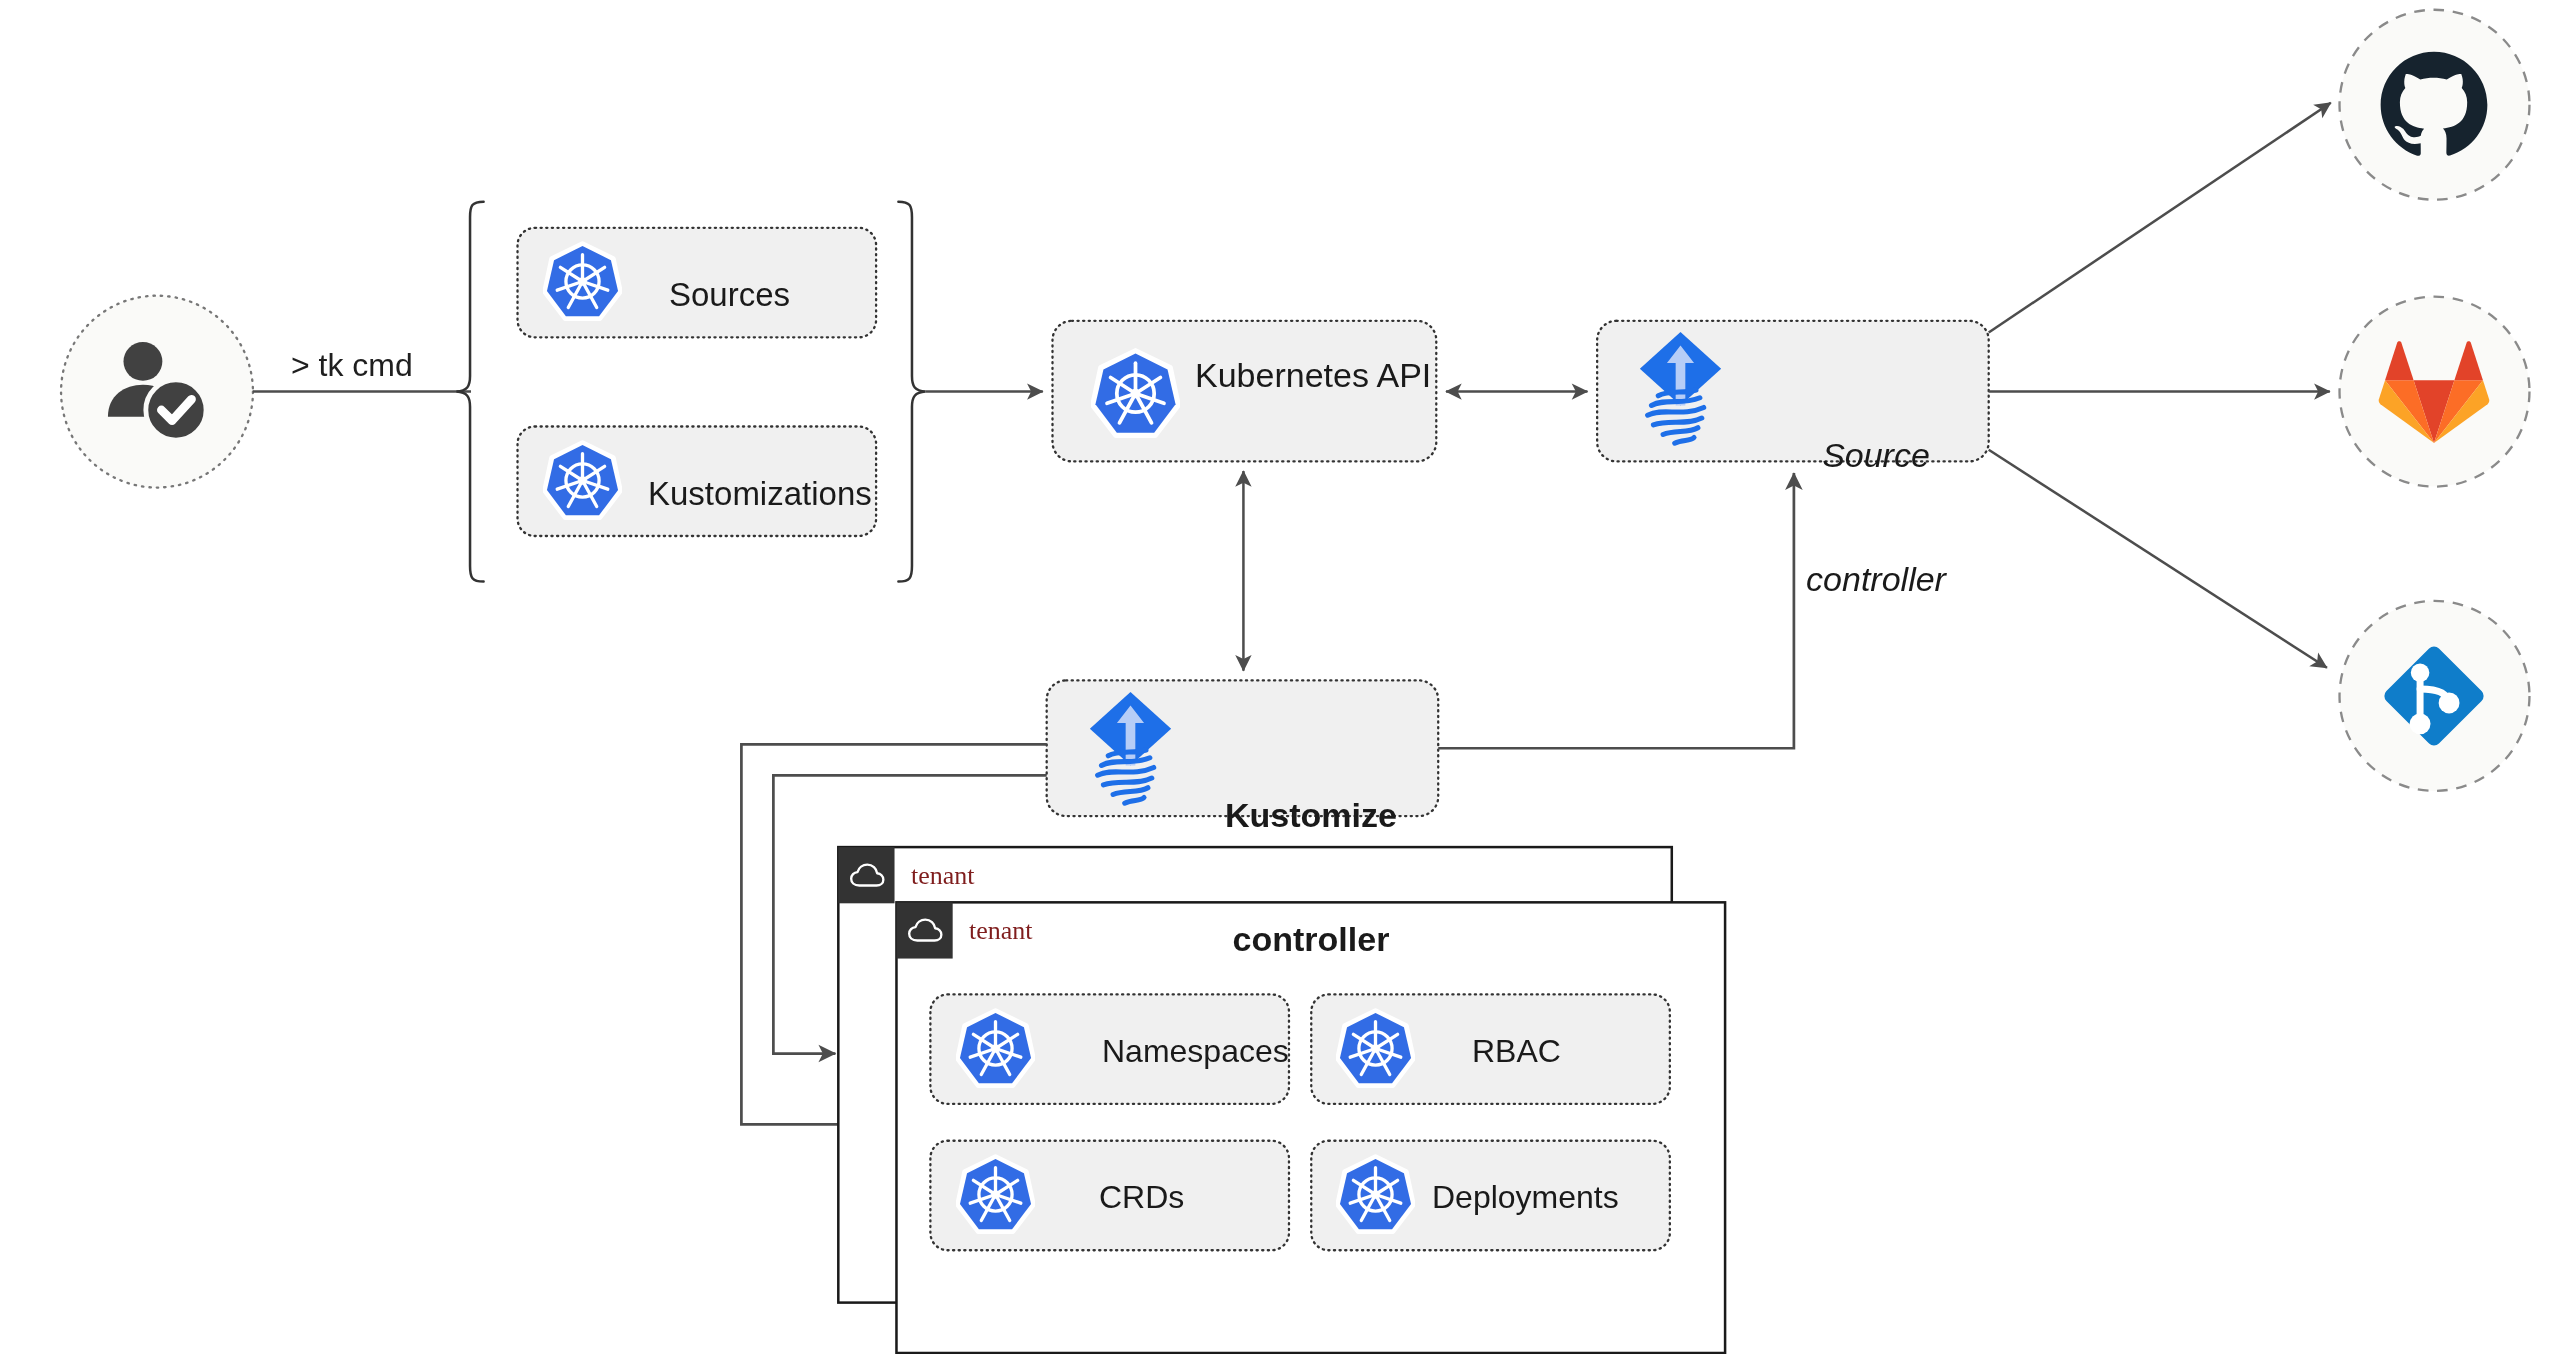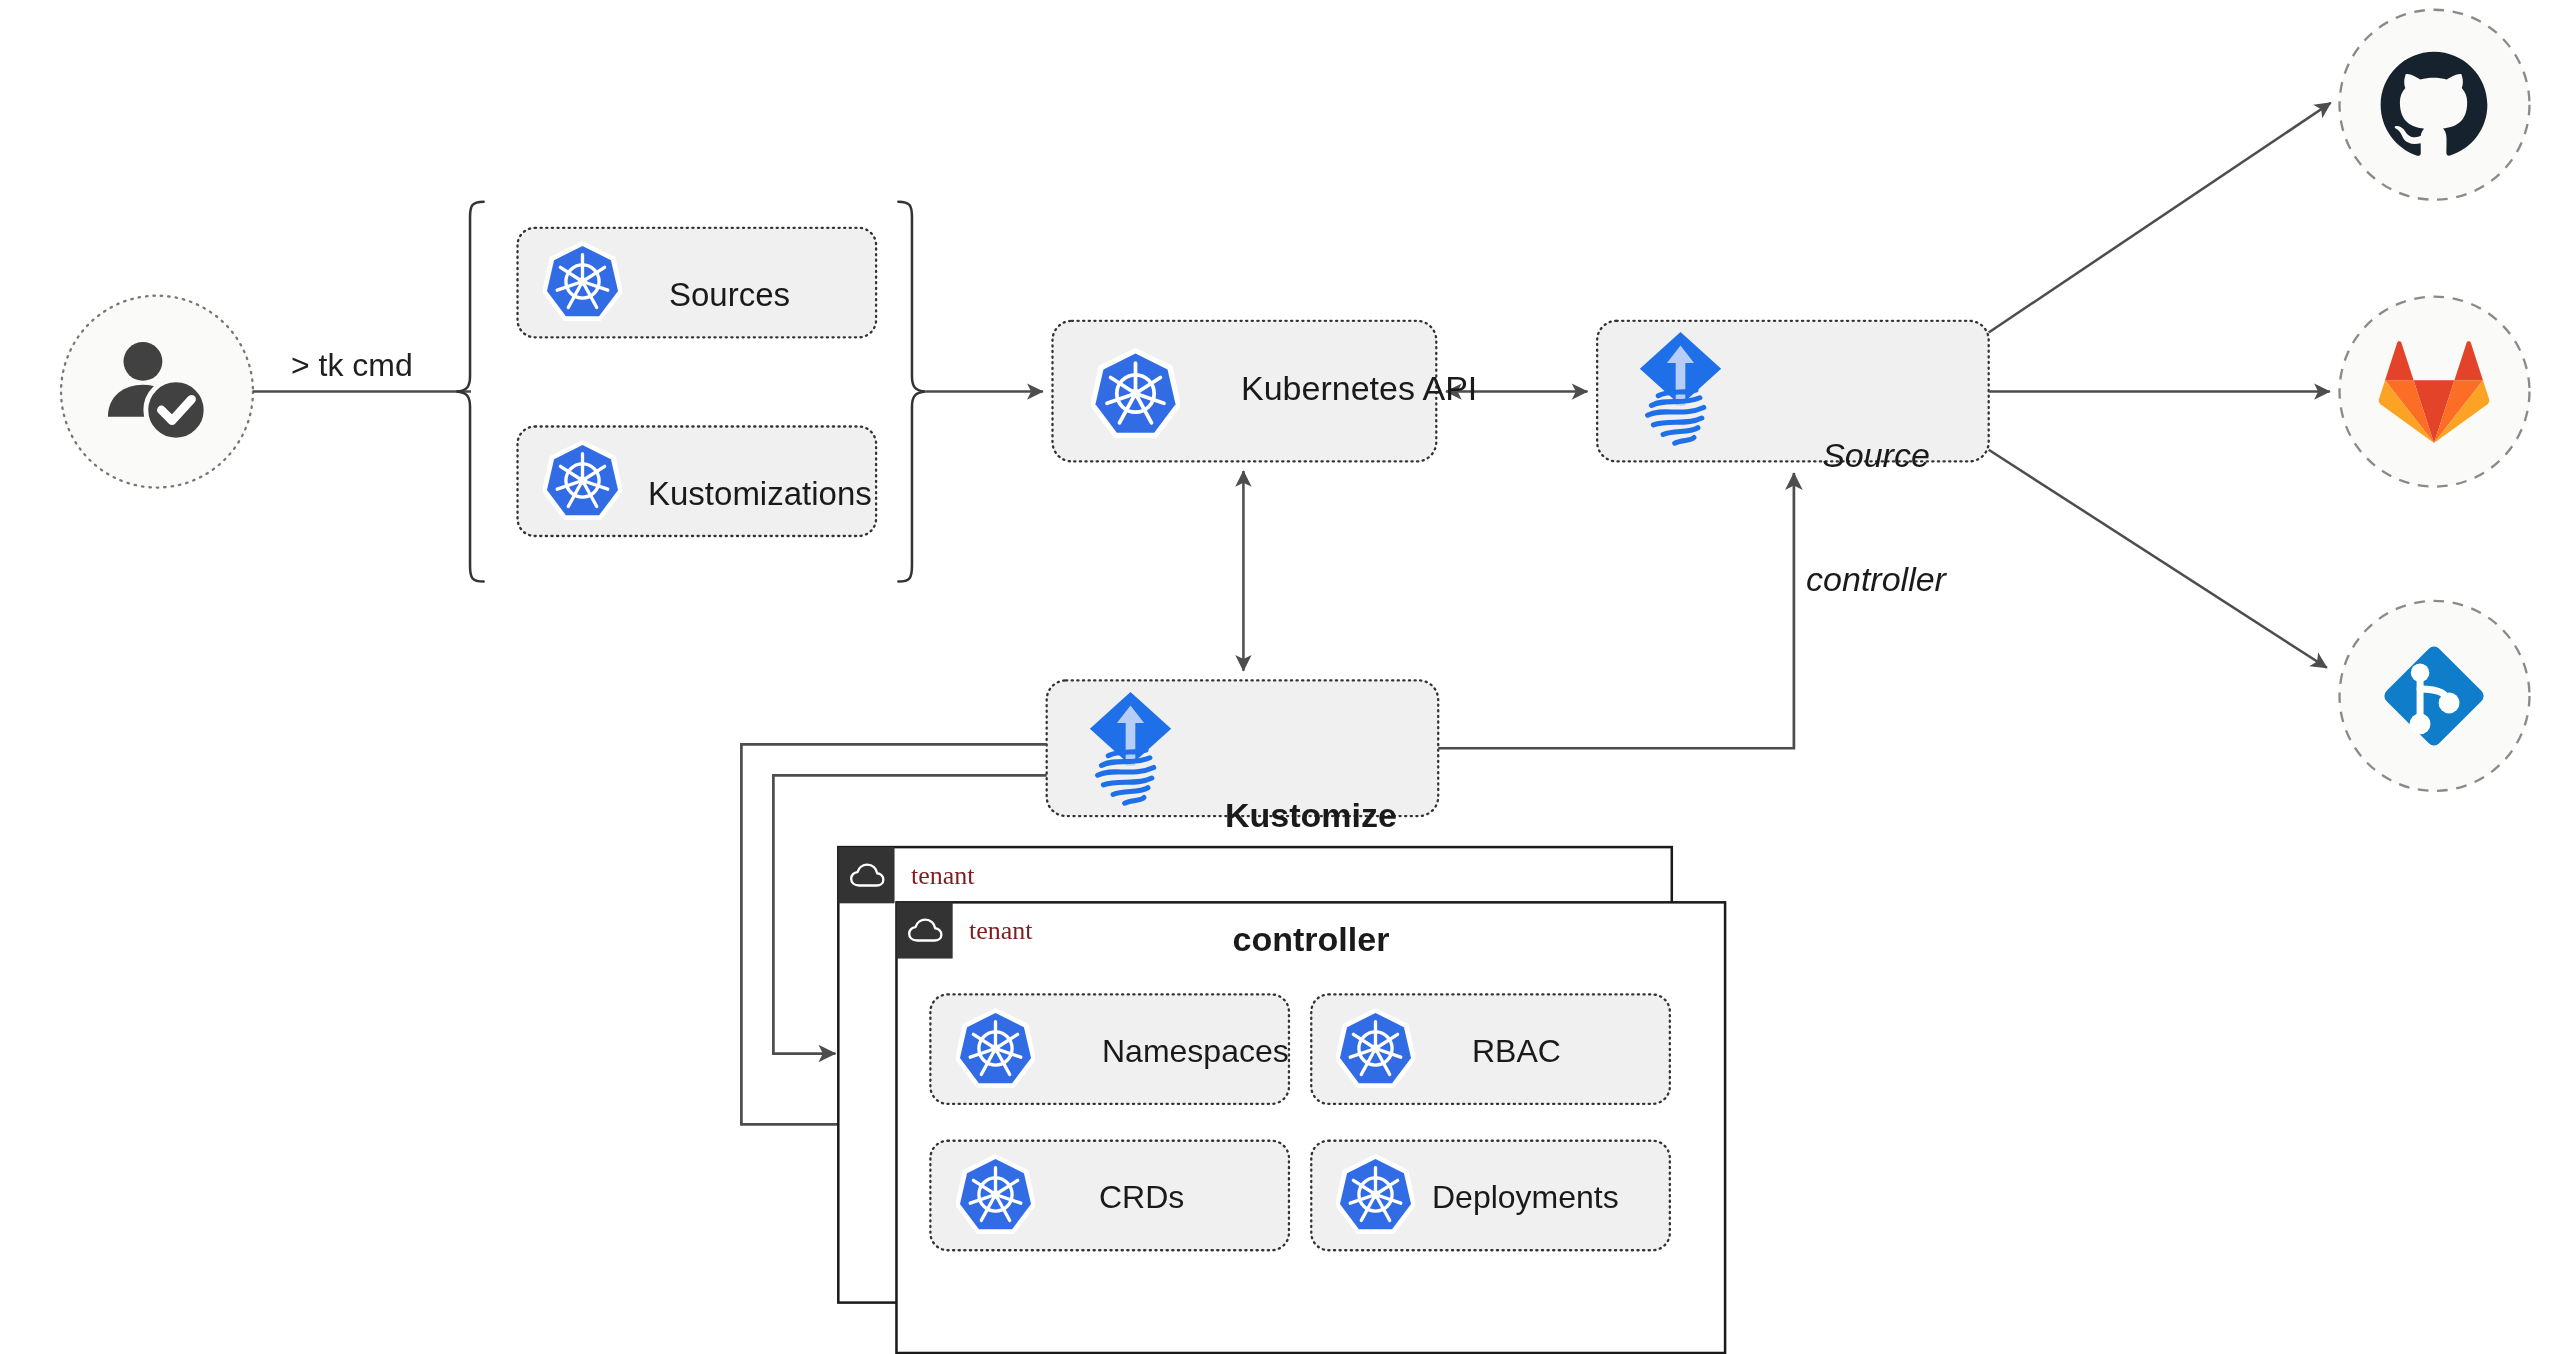--- a/index.html
+++ b/index.html
@@ -343,21 +343,21 @@
       <circle cx="50" cy="51" r="5.4" fill="#ffffff"></circle>
     </svg>
   </span>
 
   <div class="edge-label" style="left:291px; top:347px; font-size:32px;">&gt; tk cmd</div>
 
   <div class="node-label" style="left:669px; top:275px; font-size:33px;">Sources</div>
 
   <div class="node-label" style="left:648px; top:474px; font-size:33px;">Kustomizations</div>
 
-  <div class="node-label" style="left:1195px; top:368px; font-size:34px;margin-left:46px;">Kubernetes API</div>
+  <div class="node-label" style="left:1195px; top:355px; font-size:34px;">Kubernetes API</div>
 
   <div class="node-label" style="left:1789px; top:352px; font-size:34px; text-align:center; width:174px;font-style:italic;">
     <div>Source</div>
     <div>controller</div>
   </div>
 
   <div class="node-label" style="left:1209px; top:712px; font-size:34px; text-align:center; width:204px;font-weight:bold;">
     <div>Kustomize</div>
     <div>controller</div>
   </div>

